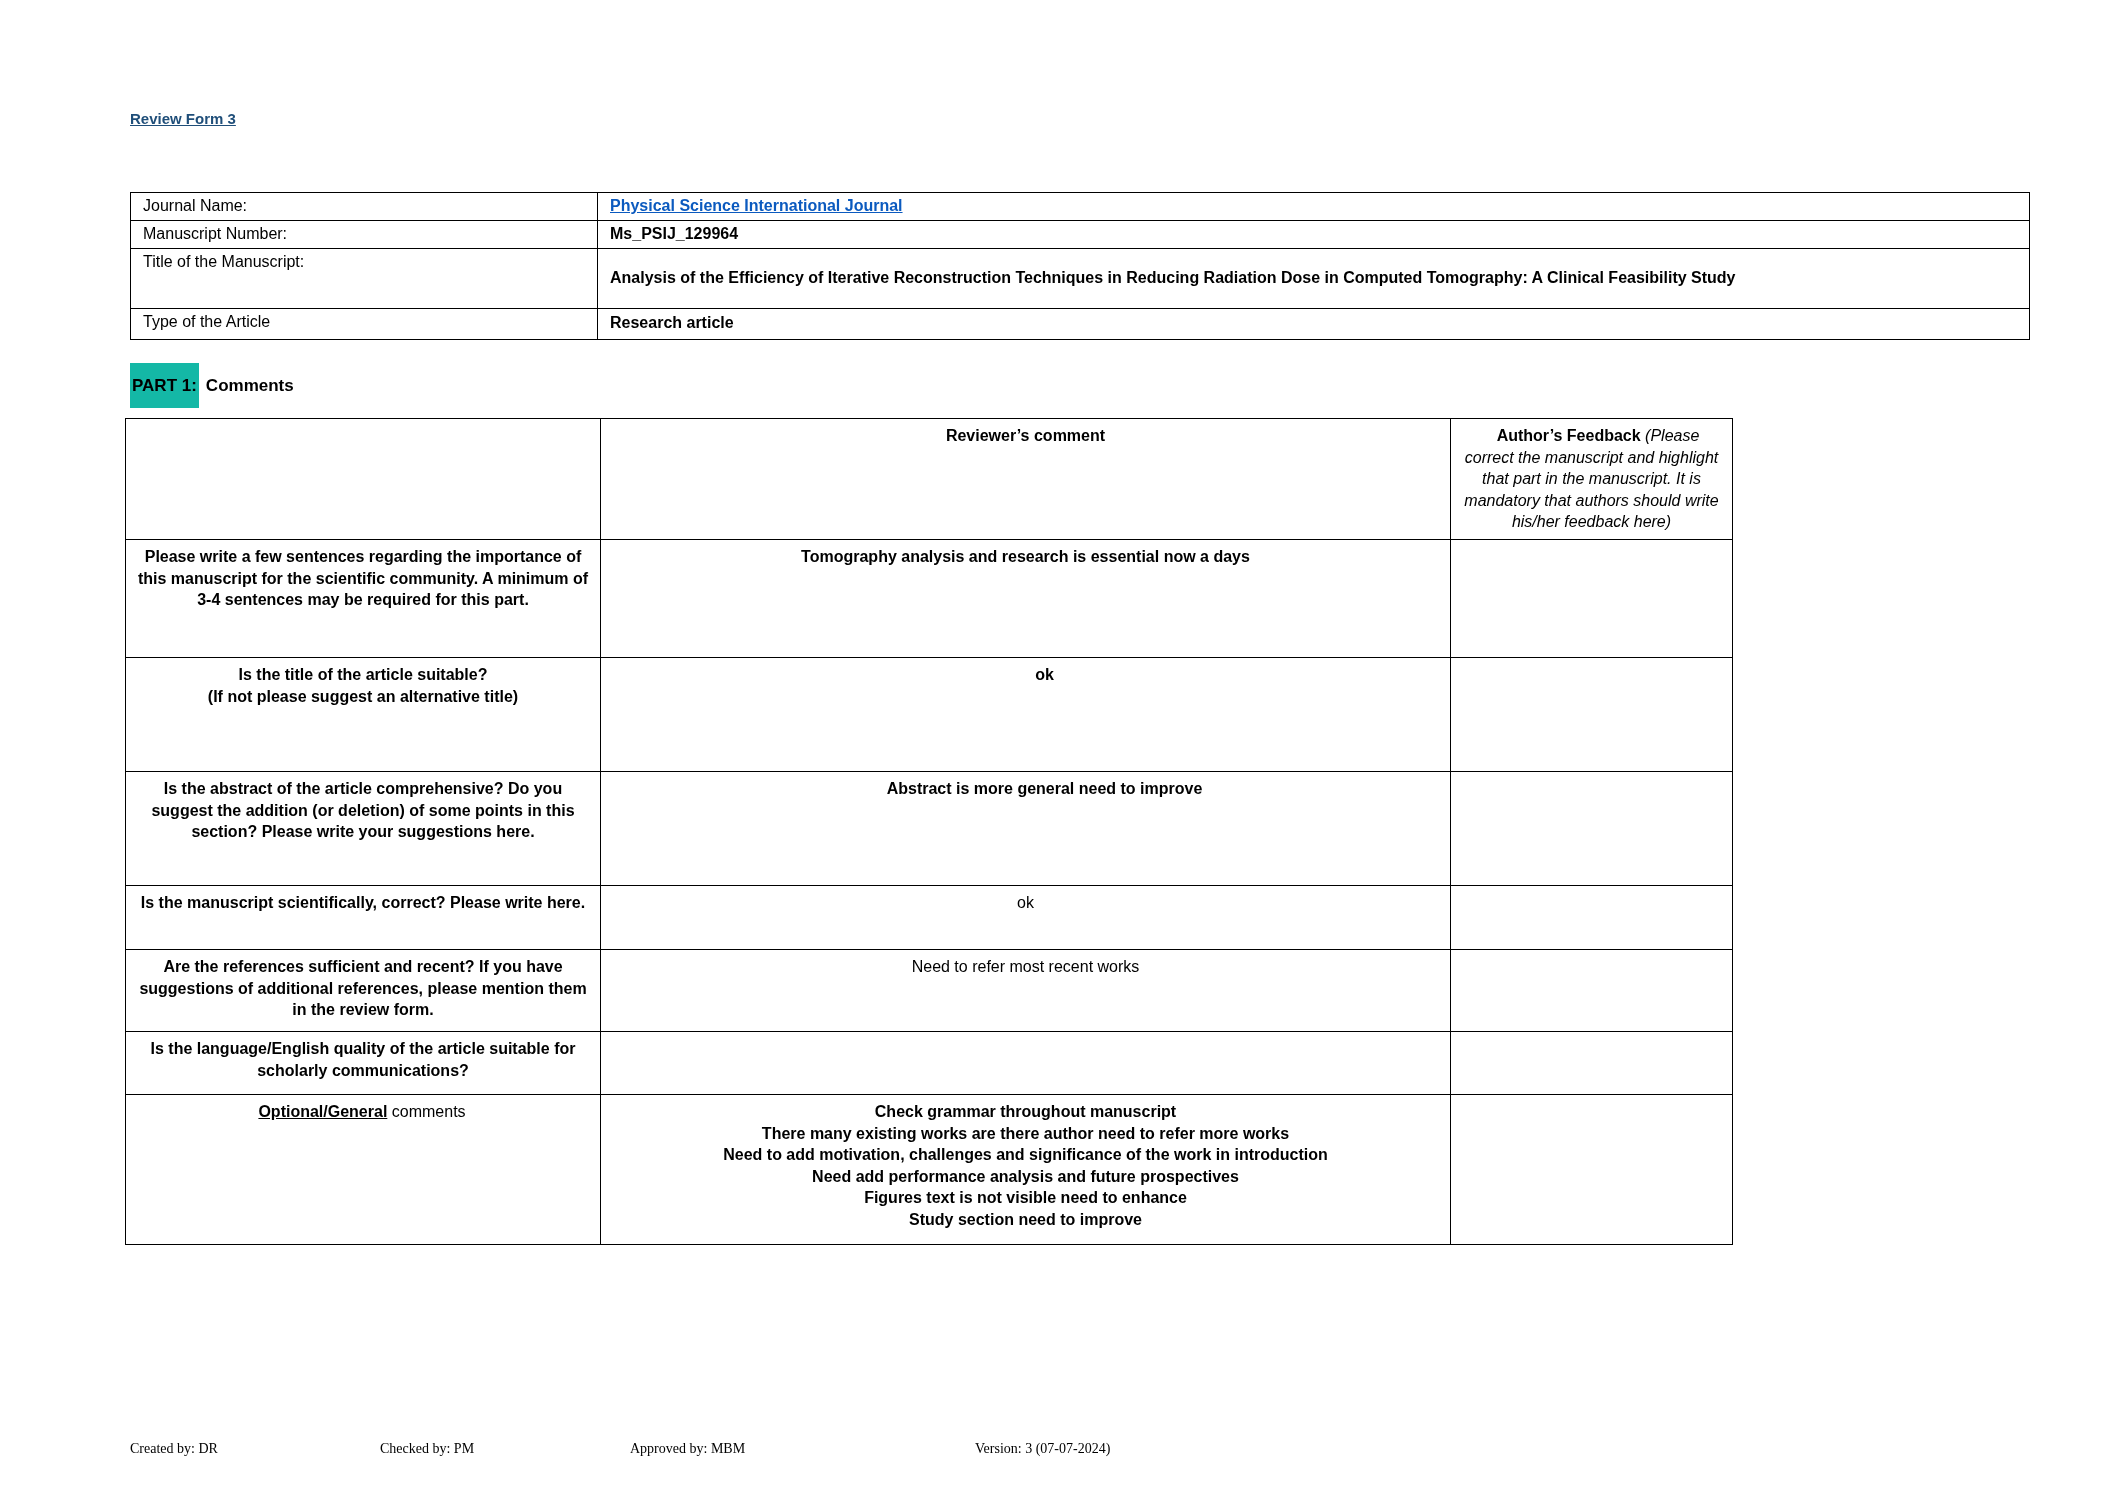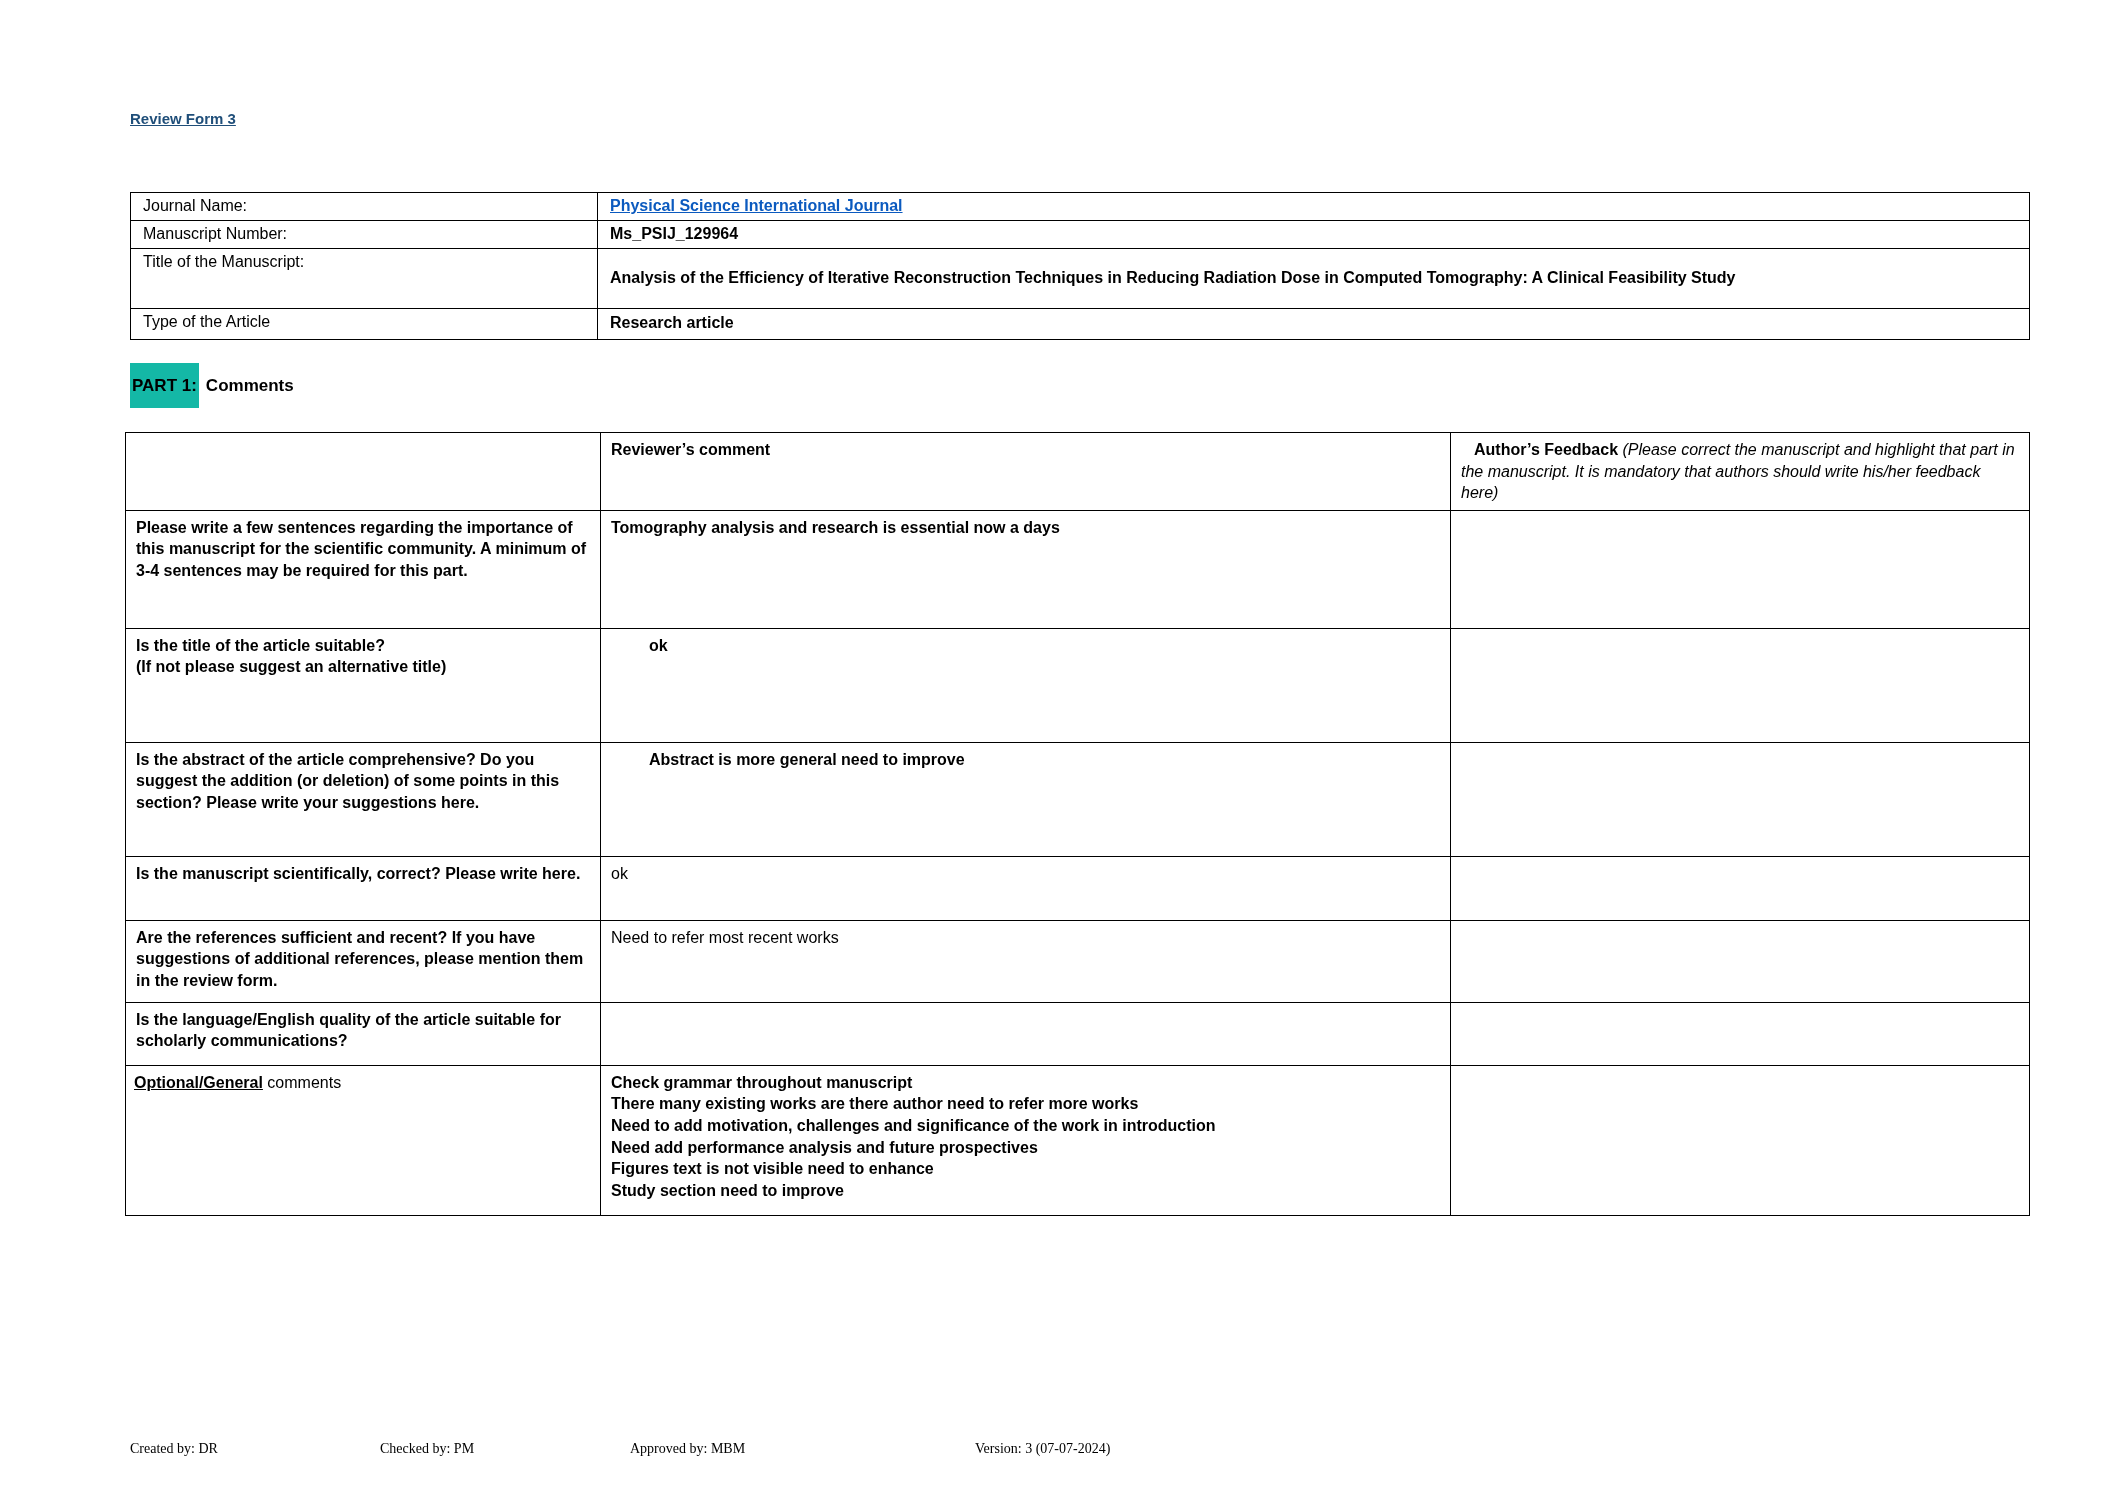--- a/index.html
+++ b/index.html
@@ -57,22 +57,23 @@
     font-size:17px;
     font-weight:bold;
   }
   .part-heading .hl { background:#14b8a6; padding:13px 2px; }
   .part-heading .part-title { margin-left:7px; }
 
   
   .comments-table {
     position:absolute;
     left:125px;
-    top:432px;
-    width:1905px;
+    top:418px;
+    width:1608px;
+    text-align:center;
   }
   .comments-table td {
     font-size:16px;
     vertical-align:top;
     padding:6px 10px;
     line-height:1.35;
   }
   .q-cell {
     font-weight:bold;
     padding-left:40px;

